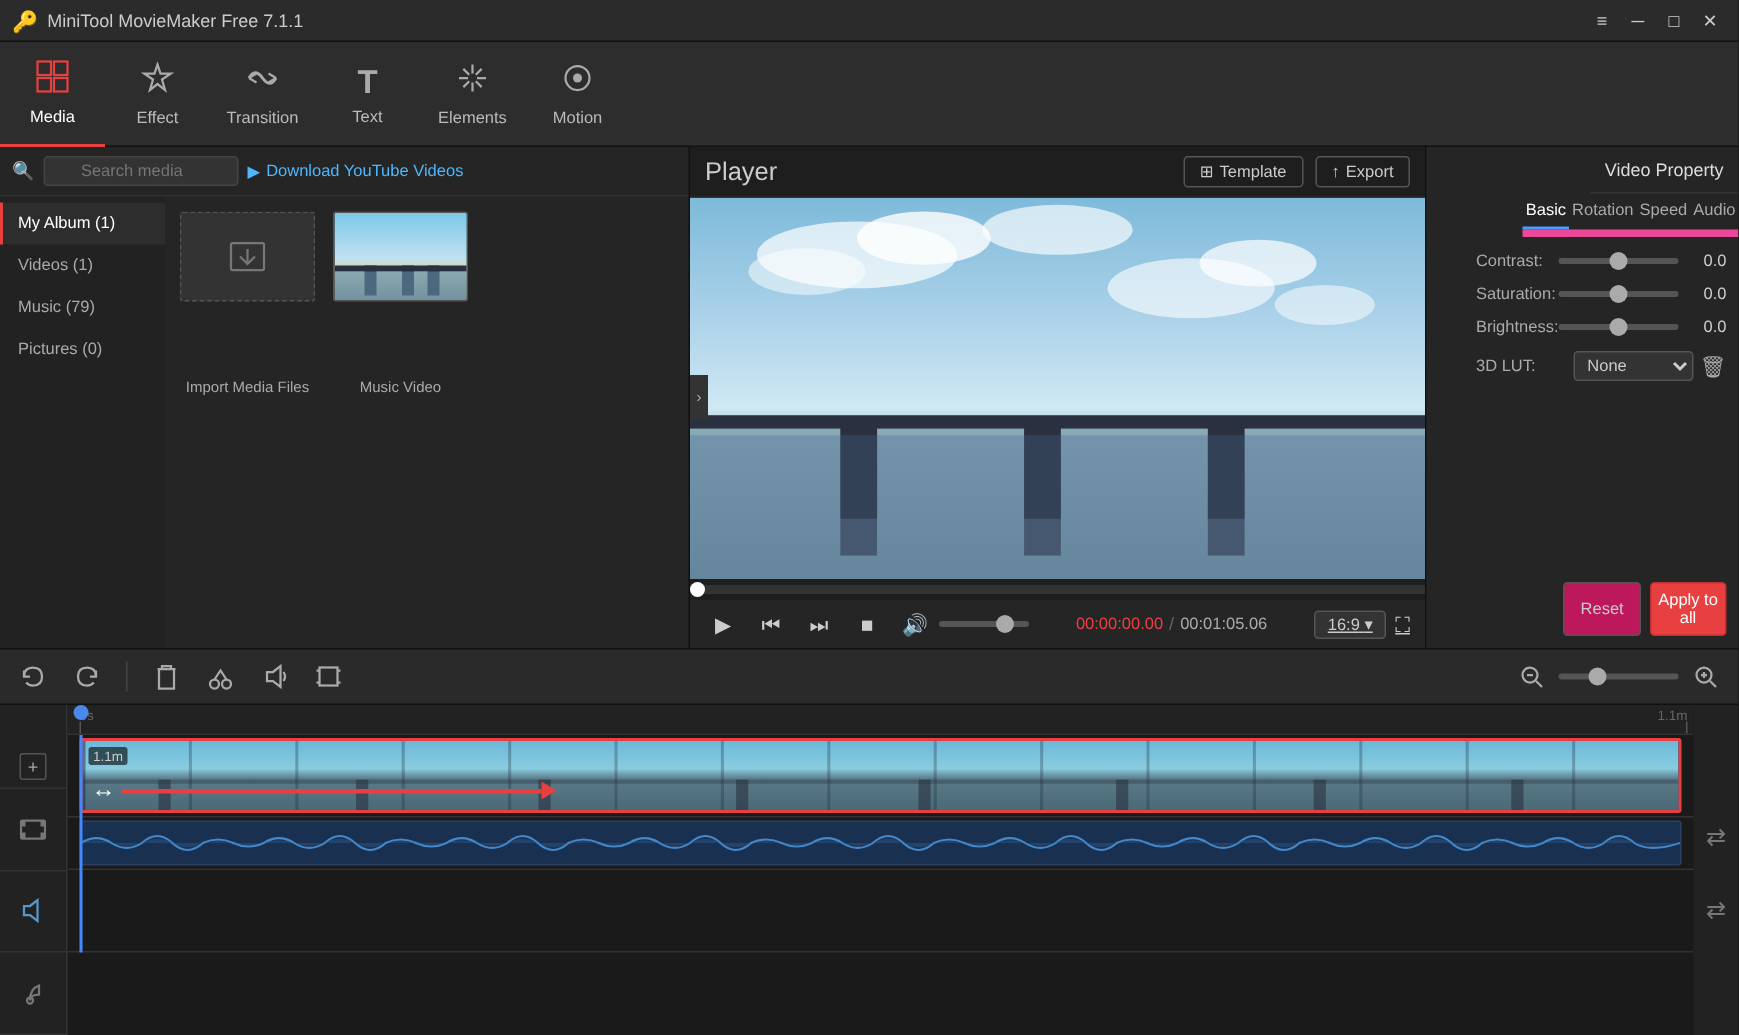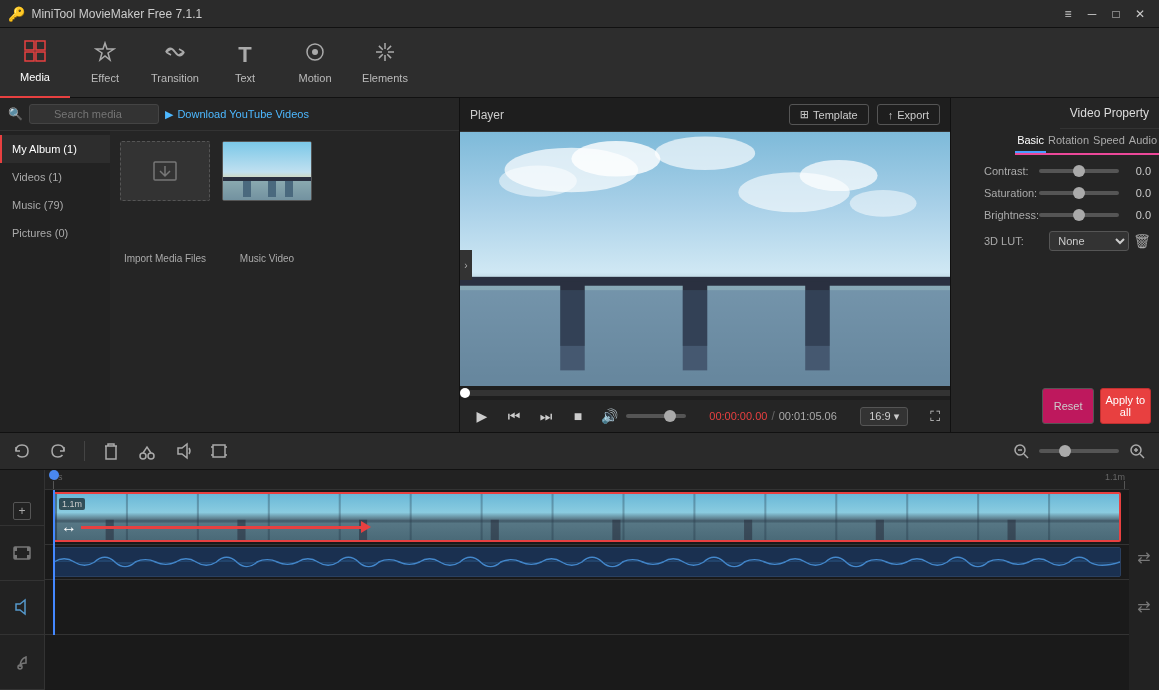--- a/index.html
+++ b/index.html
@@ -163,21 +163,21 @@
       flex-direction: column;
       border-right: 1px solid #111;
     }
     #player-header {
       padding: 6px 10px;
       display: flex;
       align-items: center;
       justify-content: space-between;
       border-bottom: 1px solid #333;
     }
-    #player-title { font-size: 12px; color: #ccc; }
+    #player-title { font-size: 17px; color: #ccc; }
     #player-header-btns { display: flex; gap: 8px; }
     .player-header-btn {
       background: transparent;
       border: 1px solid #555;
       color: #ccc;
       padding: 3px 10px;
       border-radius: 3px;
       font-size: 11px;
       cursor: pointer;
       display: flex;
@@ -268,21 +268,21 @@
       align-items: flex-end;
     }
     #right-panel-title {
       padding: 8px 10px;
       font-size: 12px;
       color: #ddd;
       border-bottom: 1px solid #333;
     }
     #property-tabs {
       display: flex;
-      border-bottom: 2px solid #ec4899;
+      border-bottom: 5px solid #ec4899;
       margin-left: 30px;
     }
     .prop-tab {
       flex: 1;
       padding: 5px 2px;
       text-align: center;
       font-size: 11px;
       cursor: pointer;
       color: #aaa;
       border-bottom: 2px solid transparent;
@@ -603,33 +603,33 @@
     </div>
     <span>Transition</span>
   </div>
   <div class="toolbar-item">
     <div class="toolbar-icon" style="font-size:22px; color:#aaa; font-weight:bold;">T</div>
     <span>Text</span>
   </div>
   <div class="toolbar-item">
     <div class="toolbar-icon">
       <svg width="22" height="22" viewBox="0 0 22 22">
+          <path d="M11 2 L11 8 M11 14 L11 20 M2 11 L8 11 M14 11 L20 11 M4.9 4.9 L8.8 8.8 M13.2 13.2 L17.1 17.1 M17.1 4.9 L13.2 8.8 M8.8 13.2 L4.9 17.1" stroke="#aaa" stroke-width="1.5"></path>
+        </svg>
+    </div>
+    <span>Elements</span>
+  </div>
+  <div class="toolbar-item">
+    <div class="toolbar-icon">
+      <svg width="22" height="22" viewBox="0 0 22 22">
           <circle cx="11" cy="11" r="8" fill="none" stroke="#aaa" stroke-width="1.5"></circle>
           <circle cx="11" cy="11" r="3" fill="#aaa"></circle>
         </svg>
     </div>
     <span>Motion</span>
-  </div>
-  <div class="toolbar-item">
-    <div class="toolbar-icon">
-      <svg width="22" height="22" viewBox="0 0 22 22">
-          <path d="M11 2 L11 8 M11 14 L11 20 M2 11 L8 11 M14 11 L20 11 M4.9 4.9 L8.8 8.8 M13.2 13.2 L17.1 17.1 M17.1 4.9 L13.2 8.8 M8.8 13.2 L4.9 17.1" stroke="#aaa" stroke-width="1.5"></path>
-        </svg>
-    </div>
-    <span>Elements</span>
   </div>
 </div>
 
 <div style="display:flex; height: calc(690px - 28px - 70px - 38px - 220px); position:relative;">
 
   <div id="left-panel">
     <div id="media-tabs">
       <div style="color:#aaa; font-size:12px;">🔍</div>
       <input type="text" id="search-media" placeholder="Search media" style="">
       <button id="download-yt">
@@ -756,21 +756,21 @@
         <div id="volume-control">
           <button class="ctrl-btn">🔊</button>
           <input type="range" id="volume-slider" min="0" max="100" value="80" style="">
         </div>
       </div>
       <div style="display:flex;align-items:center;gap:4px;">
         <span id="time-display">00:00:00.00</span>
         <span style="color:#666;">/</span>
         <span id="time-total">00:01:05.06</span>
       </div>
-      <div style="display:flex;align-items:center;gap:22px;">
+      <div style="display:flex;align-items:center;gap:6px;text-decoration:underline;">
         <button id="aspect-ratio-btn">
           <span>16:9</span>
           <span>▾</span>
         </button>
         <button id="fullscreen-btn">⛶</button>
       </div>
     </div>
   </div>
 
   <div id="right-panel">

